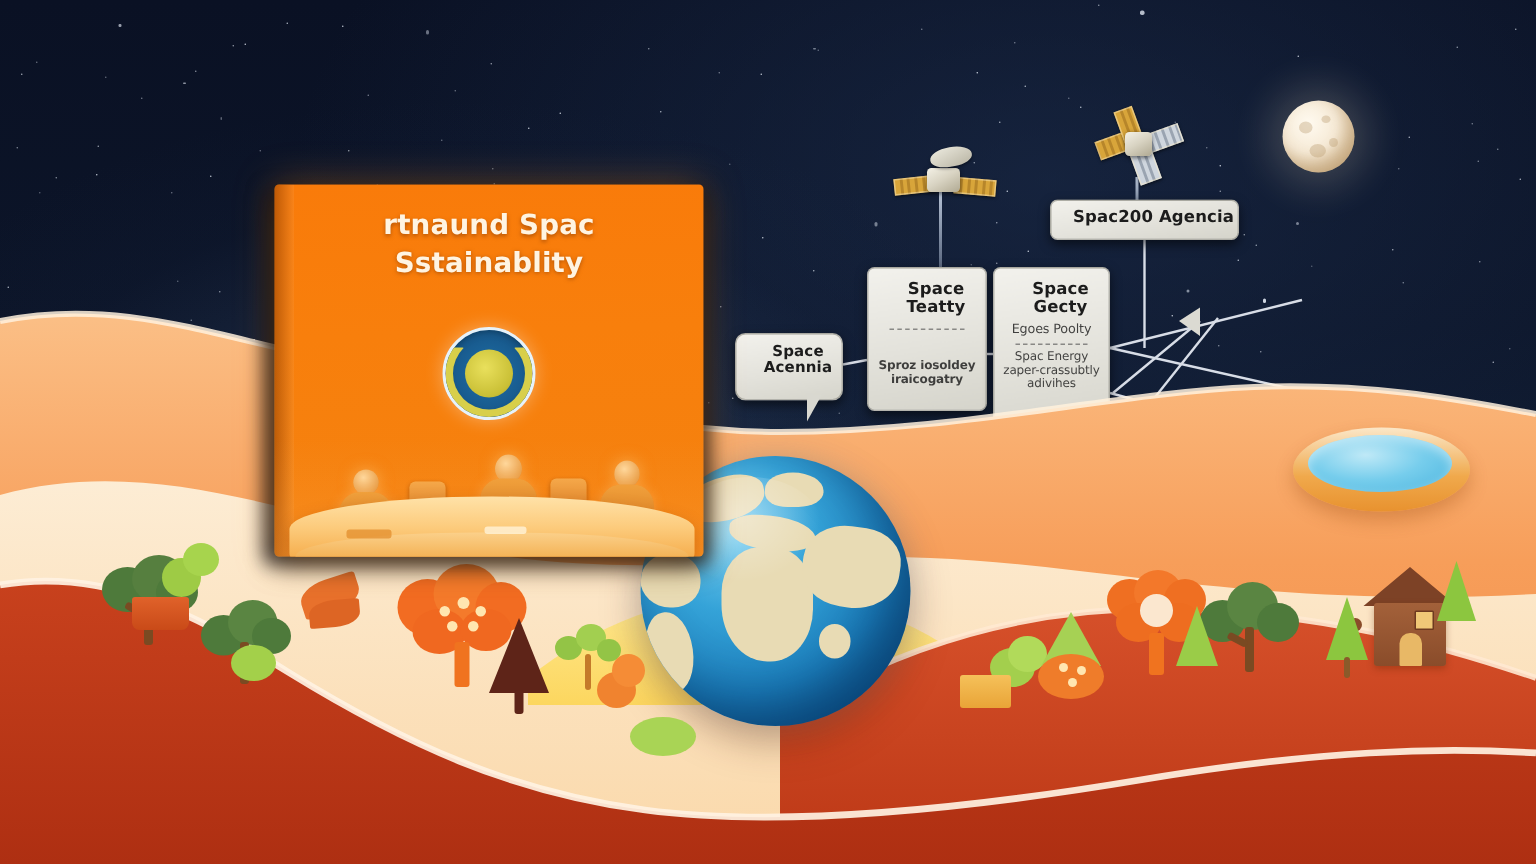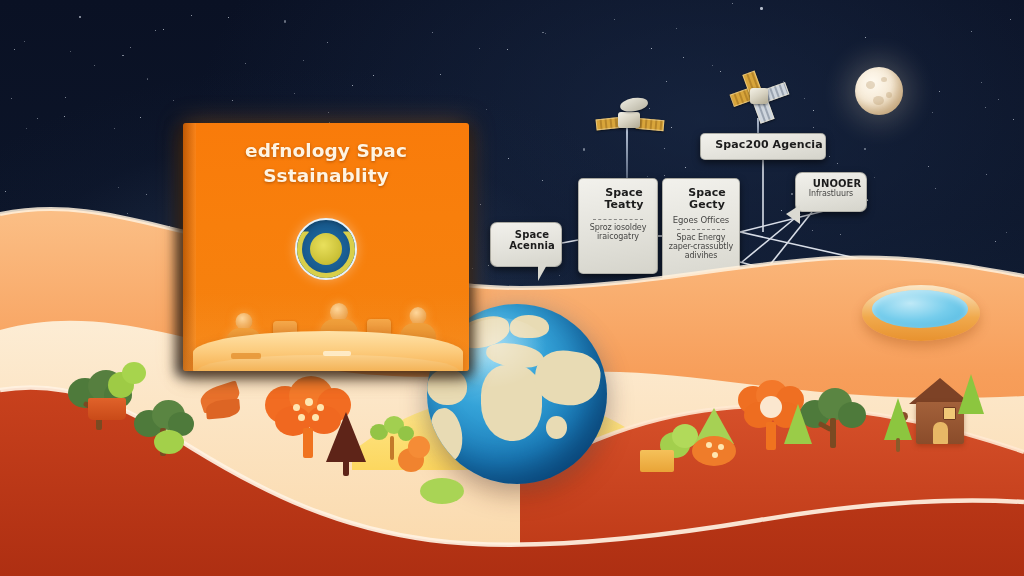--- a/index.html
+++ b/index.html
@@ -571,38 +571,34 @@
   <div class="node" style="left:490px; top:222px; width:72px; height:45px; padding-top:6px; border-radius:7px;">
     <div class="ttl" style="font-size:10px; white-space:pre-line;">Space
 Acennia</div>
   </div>
   <div class="tail" style="left:538px; top:263px; border-left:10px solid #d9d8d0; border-bottom:18px solid transparent; border-right:5px solid transparent;"></div>
 
   <div class="node" style="left:578px; top:178px; width:80px; height:96px; padding-top:8px;">
     <div class="ttl" style="font-size:11px; white-space:pre-line;">Space
 Teatty</div>
     <div class="rule" style="margin-top:7px;"></div>
-    <div class="sub" style="font-size:8px; white-space:pre-line; margin-top:4px;">Sproz iosoldey
+    <div class="sub" style="font-size:8px; white-space:pre-line; margin-top:20px;font-weight:bold;">Sproz iosoldey
 iraicogatry</div>
   </div>
 
   <div class="node" style="left:662px; top:178px; width:78px; height:110px; padding-top:8px;">
     <div class="ttl" style="font-size:11px; white-space:pre-line;">Space
 Gecty</div>
-    <div class="sub" style="font-size:8.5px; margin-top:4px;">Egoes Offices</div>
+    <div class="sub" style="font-size:8.5px; margin-top:4px;">Egoes Poolty</div>
     <div class="rule" style="margin-top:4px;"></div>
     <div class="sub" style="font-size:8px; white-space:pre-line; margin-top:4px;">Spac Energy
 zaper-crassubtly
 adivihes</div>
   </div>
 
-  <div class="node" style="left:795px; top:172px; width:72px; height:40px; padding-top:5px; border-radius:7px;">
-    <div class="ttl" style="font-size:10px;">UNOOER</div>
-    <div class="sub" style="font-size:8px; margin-top:1px;">Infrastluurs</div>
-  </div>
   <div class="tail" style="left:786px; top:205px; border-right:14px solid #dbdad2; border-top:9px solid transparent; border-bottom:10px solid transparent;"></div>
 
   <div class="node" style="left:663px; top:290px; width:73px; height:62px; padding-top:10px; border-radius:4px;">
     <div class="sub" style="font-size:8.5px; white-space:pre-line; color:#161616; opacity:1;">Lcet'rhiarer
 rtnaund
 Offices</div>
   </div>
   <div class="tail" style="left:700px; top:351px; border-left:13px solid #d6d5cd; border-bottom:12px solid transparent; border-right:5px solid transparent;"></div>
 
   <svg class="land" viewBox="0 0 1024 576" preserveAspectRatio="none">
@@ -768,21 +764,21 @@
   </div>
   <div class="veg" style="left:784px; top:404px;">
     <div style="width:0;height:0;border-left:14px solid transparent;border-right:14px solid transparent;border-bottom:40px solid #9acc48;"></div>
   </div>
 
   <div class="poster-shadow"></div>
   <div class="poster">
     <div class="poster-left-edge"></div>
 
     <div class="poster-title">
-      <div>edfnology Spac Sstainablity</div>
+      <div>rtnaund Spac Sstainablity</div>
     </div>
 
     <div class="emblem">
       <div class="emblem-globe"></div>
       <div class="emblem-wreath"></div>
     </div>
 
     <div class="podium-wall"></div>
 
     <div class="person" style="left:38px; top:190px; width:46px; height:46px;">

